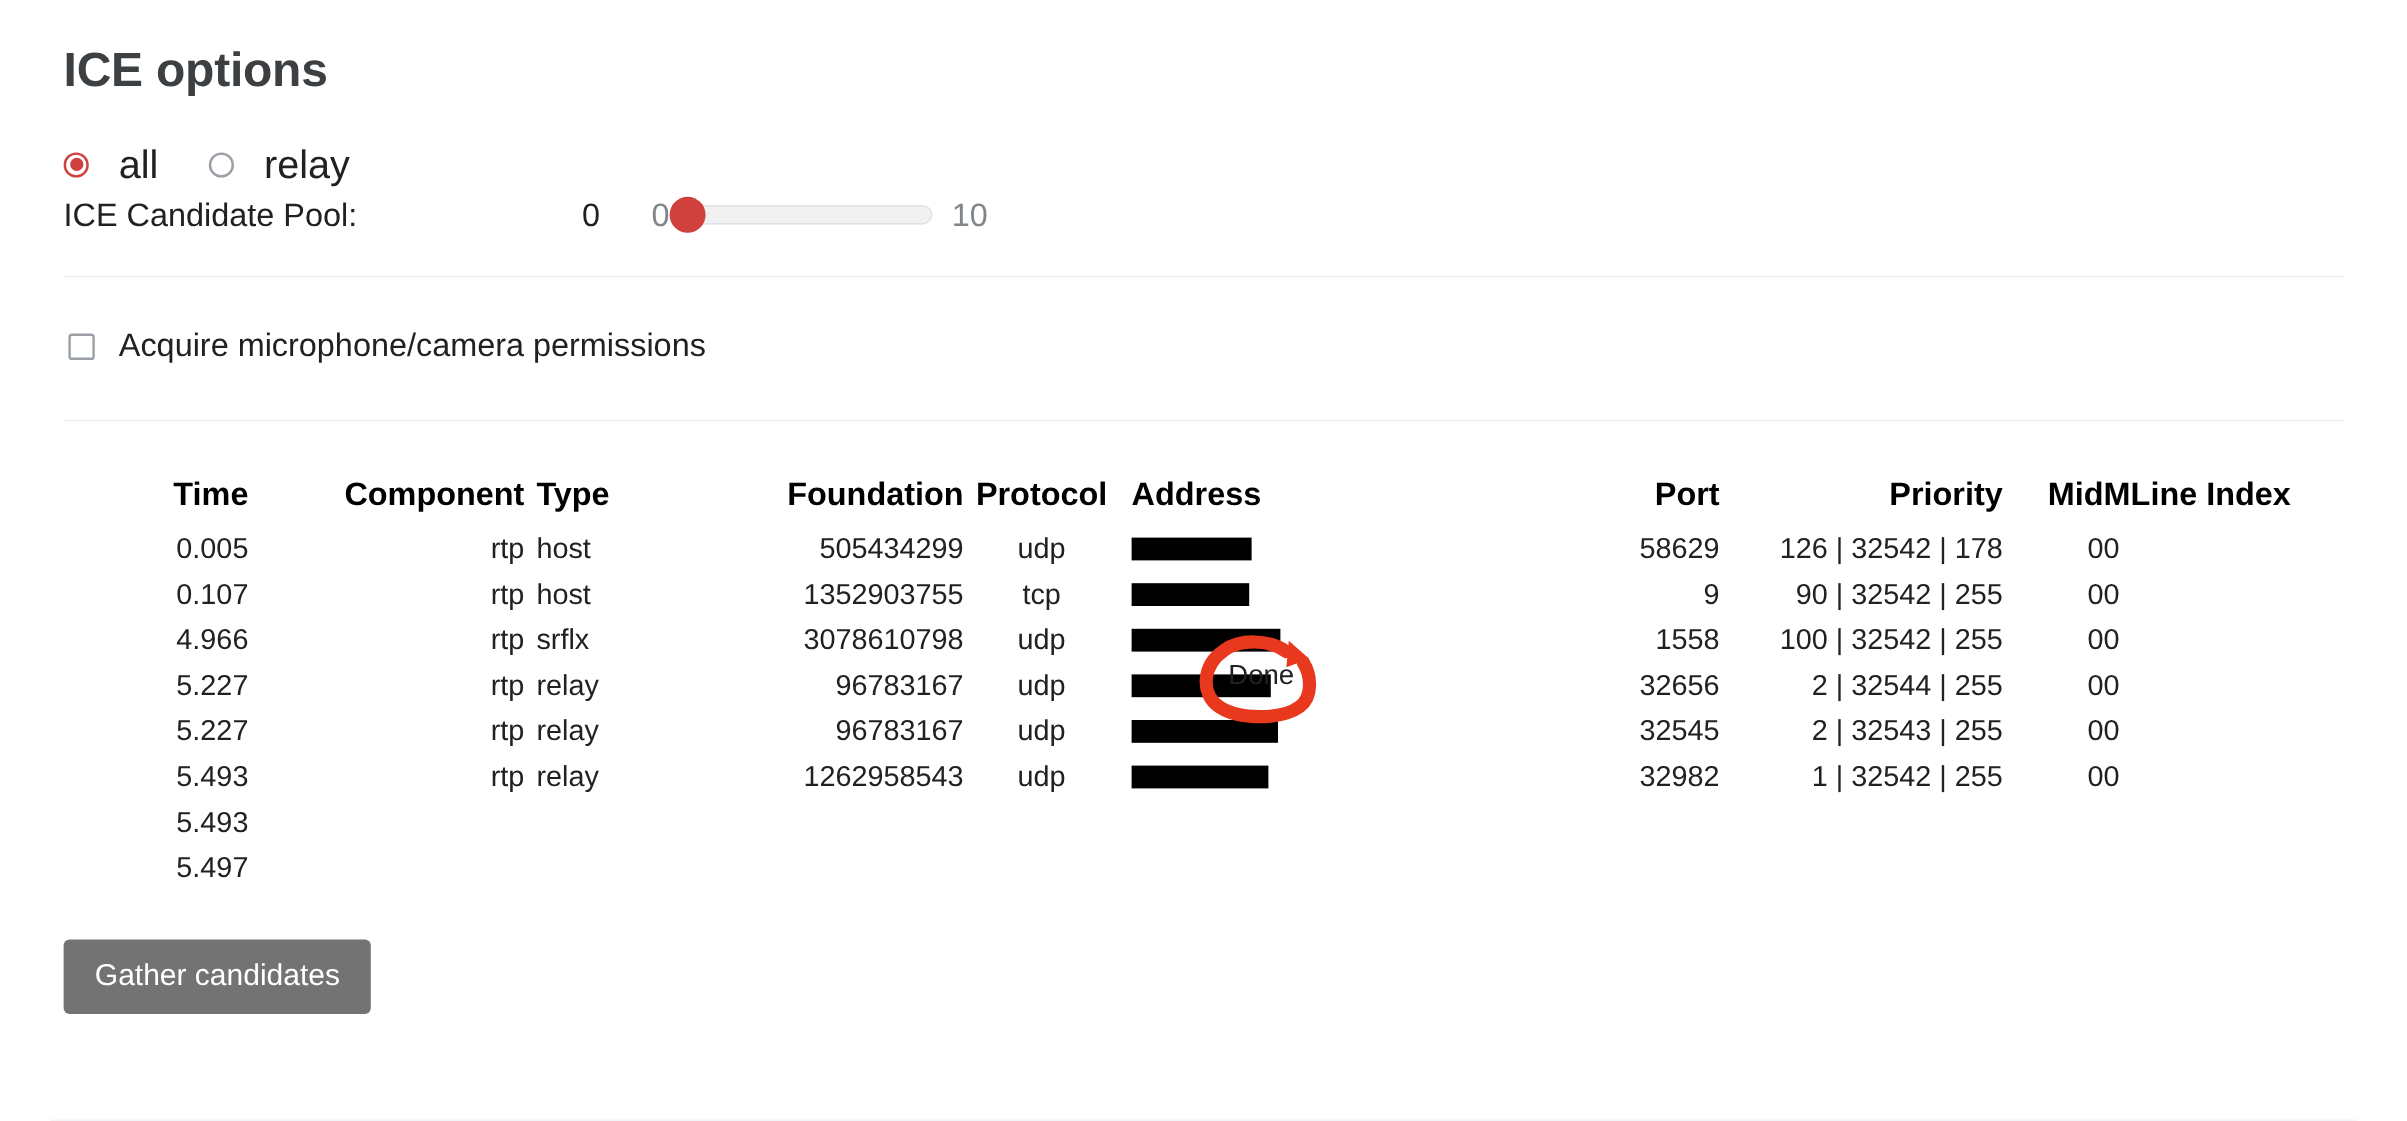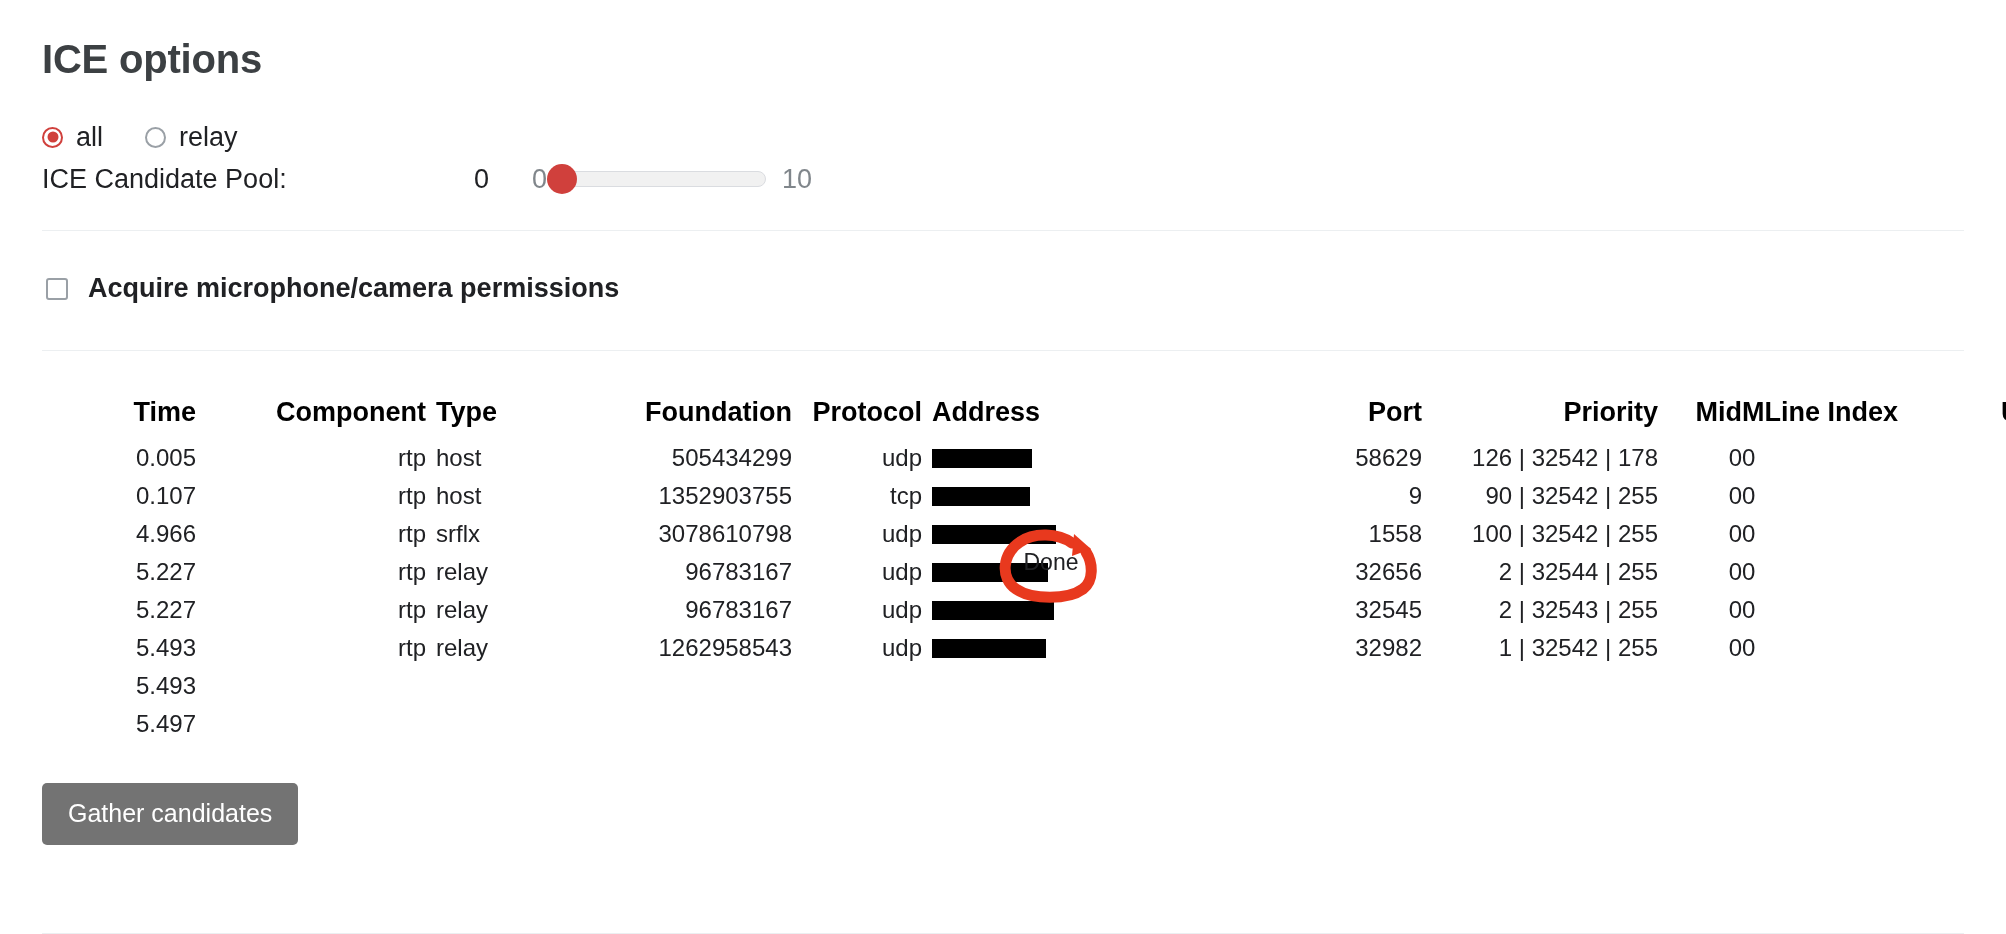--- a/index.html
+++ b/index.html
@@ -14,21 +14,21 @@
     color: #202124;
     -webkit-font-smoothing: antialiased;
     overflow: hidden;
   }
 
   .page {
     position: relative;
     width: 2006px;
     height: 934px;
     box-sizing: border-box;
-    padding: 0 42px;
+    padding: 0 53px;
   }
 
   
   .page-title {
     font-size: 40px;
     font-weight: bold;
     color: #3c4043;
     letter-spacing: -0.2px;
     margin: 0;
     padding-top: 36px;
@@ -79,23 +79,23 @@
     position: absolute;
     left: 50%;
     top: 50%;
     transform: translate(-50%, -50%);
     width: 11px;
     height: 11px;
     border-radius: 50%;
     background: #d0403c;
   }
   .radio-text {
-    font-size: 27px;
-    color: #202124;
-    margin-left: 13px;
+    font-size: 33px;
+    color: #202124;
+    margin-left: 25px;
     white-space: nowrap;
   }
 
   
   .pool-value {
     font-size: 27px;
     color: #202124;
     width: 58px;
     text-align: left;
   }
@@ -156,21 +156,20 @@
     border-radius: 3px;
     box-sizing: border-box;
     background: #fff;
     flex: 0 0 auto;
   }
   .check-label {
     font-size: 27px;
     color: #202124;
     margin-left: 20px;
     white-space: nowrap;
-    font-weight: bold;
   }
 
   
   .table-wrap {
     margin-top: 46px;
     padding-left: 24px;
   }
   table.cand {
     border-collapse: collapse;
     width: 1940px;
@@ -188,21 +187,21 @@
     font-size: 24px;
     color: #202124;
     padding: 2px 0;
     height: 34px;
     white-space: nowrap;
   }
   .c-time   { width: 130px;  text-align: right; }
   .c-comp   { width: 230px;  text-align: right; }
   .c-type   { width: 88px;   text-align: left;  padding-left: 10px !important; }
   .c-found  { width: 268px;  text-align: right; }
-  .c-proto  { width: 130px;  text-align: right; }
+  .c-proto  { width: 130px;  text-align: center; }
   .c-addr   { width: 330px;  text-align: left;  padding-left: 10px !important; }
   .c-port   { width: 160px;  text-align: right; }
   .c-prio   { width: 236px;  text-align: right; }
   .c-mid    { width: 84px;   text-align: right; }
   .c-mline  { width: 200px;  text-align: left; }
   .c-ufrag  { width: 320px;  text-align: right; }
 
   .redact {
     display: inline-block;
     height: 19px;

